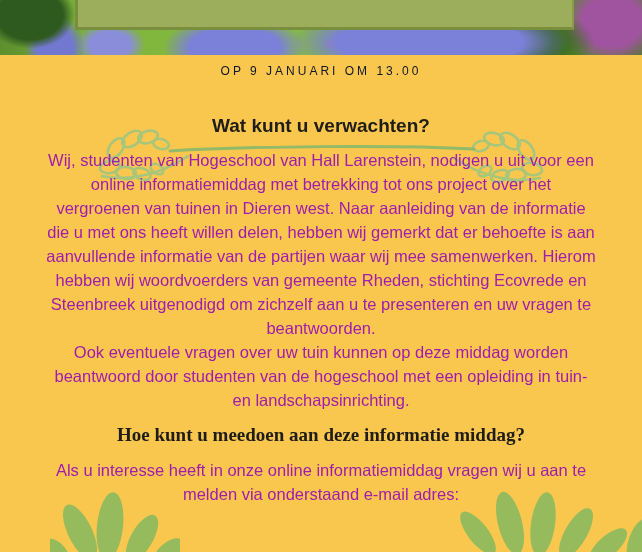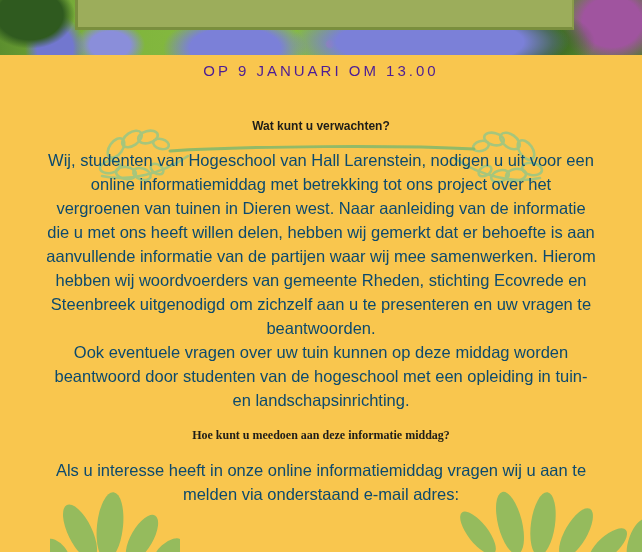--- a/index.html
+++ b/index.html
@@ -45,35 +45,35 @@
   .title{
     margin:10px 0 0;
     font-family:"DejaVu Serif","Liberation Serif",serif;
     font-style:italic;font-weight:600;
     font-size:37px;line-height:48px;
     letter-spacing:-1px;
     color:#2e2a22;
   }
   .subtitle{
     margin-top:6px;
-    font-size:15px;line-height:20px;
+    font-size:12px;line-height:20px;
     letter-spacing:3px;
-    color:#4c1d95;
+    color:#0f172a;
   }
   .sec-heading{
     margin:0;
-    font-size:12px;line-height:22px;font-weight:bold;
+    font-size:19px;line-height:22px;font-weight:bold;
     color:#1e1d19;
   }
   .h-expect{margin-top:34px;}
   .h-participate{margin-top:12px;font-family:Liberation Serif, serif;}
   .body-text{
     margin:11px 0 0;
     font-size:16.5px;line-height:24px;
-    color:#0c4a6e;
+    color:#a21caf;
     white-space:pre;
     text-align:center;
   }
   .body-participate{margin-top:12px;}
 </style>
 </head>
 <body>
 
 <div class="page">
 

